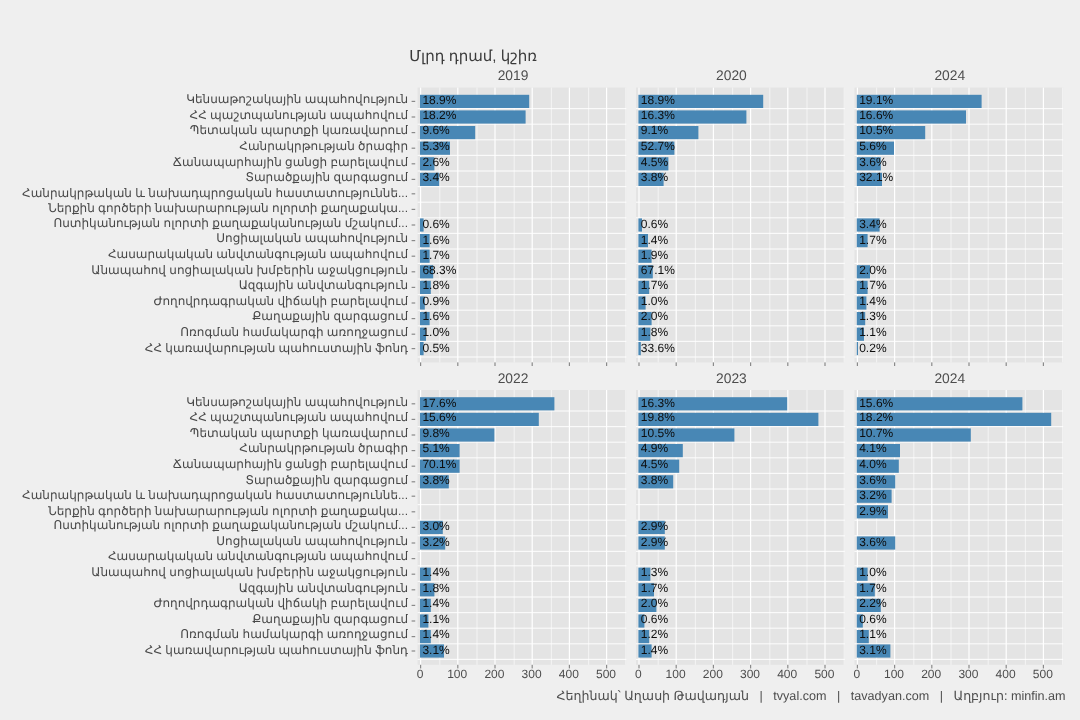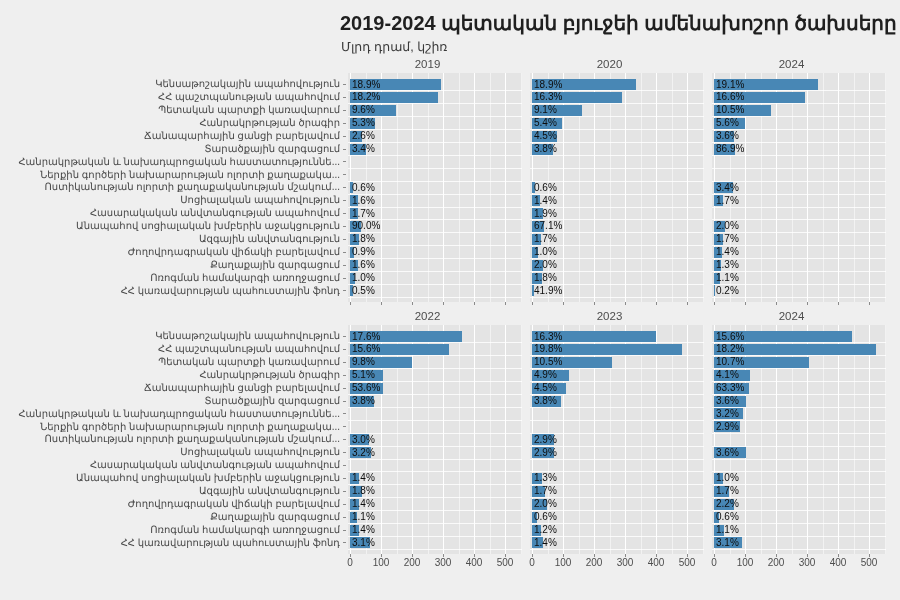--- a/index.html
+++ b/index.html
@@ -22,22 +22,22 @@
   .bar{position:absolute;left:2px;height:11px;background:#4887b5;}
   .pct{position:absolute;left:4px;height:11px;line-height:11.5px;font-size:10px;color:#0d0d0d;white-space:nowrap;}
   .xtick{position:absolute;width:1px;height:3px;background:#8a8a8a;}
   .xlabel{position:absolute;width:30px;text-align:center;font-size:10px;color:#4d4d4d;}
   .caption{position:absolute;right:12px;top:573px;font-size:10.5px;color:#4d4d4d;white-space:pre;}
 </style>
 </head>
 <body>
 
 <div class="fig">
-  <div class="title">2019-2024 պետական բյուջեի ամենախոշոր ծախսերը</div>
   <div class="subtitle">Մլրդ դրամ, կշիռ</div>
+  <div class="caption">Հեղինակ՝ Աղասի Թավադյան   |   tvyal.com   |   tavadyan.com   |   Աղբյուր: minfin.am</div>
 <div class="cat-label" style="left: 0px; top: 78.2px; width: 340px;">Կենսաթոշակային ապահովություն</div>
     <div class="ytick" style="left: 343px; top: 84px;"></div>
     <div class="cat-label" style="left: 0px; top: 91.1px; width: 340px;">ՀՀ պաշտպանության ապահովում</div>
     <div class="ytick" style="left: 343px; top: 96.9px;"></div>
     <div class="cat-label" style="left: 0px; top: 104px; width: 340px;">Պետական պարտքի կառավարում</div>
     <div class="ytick" style="left: 343px; top: 109.8px;"></div>
     <div class="cat-label" style="left: 0px; top: 116.9px; width: 340px;">Հանրակրթության ծրագիր</div>
     <div class="ytick" style="left: 343px; top: 122.7px;"></div>
     <div class="cat-label" style="left: 0px; top: 129.8px; width: 340px;">Ճանապարհային ցանցի բարելավում</div>
     <div class="ytick" style="left: 343px; top: 135.6px;"></div>
@@ -108,21 +108,21 @@
       <div class="pct" style="top: 57.1px;">2.6%</div>
       <div class="bar" style="top: 70.5px; width: 16.4px;"></div>
       <div class="pct" style="top: 70px;">3.4%</div>
       <div class="bar" style="top: 109.2px; width: 2.8px;"></div>
       <div class="pct" style="top: 108.7px;">0.6%</div>
       <div class="bar" style="top: 122.1px; width: 7.8px;"></div>
       <div class="pct" style="top: 121.6px;">1.6%</div>
       <div class="bar" style="top: 135px; width: 8.1px;"></div>
       <div class="pct" style="top: 134.5px;">1.7%</div>
       <div class="bar" style="top: 147.9px; width: 11.2px;"></div>
-      <div class="pct" style="top: 147.4px;">90.0%</div>
+      <div class="pct" style="top: 147.4px;">68.3%</div>
       <div class="bar" style="top: 160.8px; width: 8.7px;"></div>
       <div class="pct" style="top: 160.3px;">1.8%</div>
       <div class="bar" style="top: 173.7px; width: 4.3px;"></div>
       <div class="pct" style="top: 173.2px;">0.9%</div>
       <div class="bar" style="top: 186.6px; width: 7.8px;"></div>
       <div class="pct" style="top: 186.1px;">1.6%</div>
       <div class="bar" style="top: 199.5px; width: 5px;"></div>
       <div class="pct" style="top: 199px;">1.0%</div>
       <div class="bar" style="top: 212.4px; width: 2.5px;"></div>
       <div class="pct" style="top: 211.9px;">0.5%</div>
@@ -164,21 +164,21 @@
       <div class="hgrid" style="top: 198px;"></div>
       <div class="hgrid" style="top: 210.9px;"></div>
       <div class="hgrid" style="top: 223.8px;"></div>
       <div class="bar" style="top: 6px; width: 103.8px;"></div>
       <div class="pct" style="top: 5.5px;">18.9%</div>
       <div class="bar" style="top: 18.9px; width: 89.6px;"></div>
       <div class="pct" style="top: 18.4px;">16.3%</div>
       <div class="bar" style="top: 31.8px; width: 50.2px;"></div>
       <div class="pct" style="top: 31.3px;">9.1%</div>
       <div class="bar" style="top: 44.7px; width: 29.8px;"></div>
-      <div class="pct" style="top: 44.2px;">5.4%</div>
+      <div class="pct" style="top: 44.2px;">52.7%</div>
       <div class="bar" style="top: 57.6px; width: 24.8px;"></div>
       <div class="pct" style="top: 57.1px;">4.5%</div>
       <div class="bar" style="top: 70.5px; width: 20.8px;"></div>
       <div class="pct" style="top: 70px;">3.8%</div>
       <div class="bar" style="top: 109.2px; width: 3.4px;"></div>
       <div class="pct" style="top: 108.7px;">0.6%</div>
       <div class="bar" style="top: 122.1px; width: 7.8px;"></div>
       <div class="pct" style="top: 121.6px;">1.4%</div>
       <div class="bar" style="top: 135px; width: 10.5px;"></div>
       <div class="pct" style="top: 134.5px;">1.9%</div>
@@ -186,21 +186,21 @@
       <div class="pct" style="top: 147.4px;">67.1%</div>
       <div class="bar" style="top: 160.8px; width: 9.3px;"></div>
       <div class="pct" style="top: 160.3px;">1.7%</div>
       <div class="bar" style="top: 173.7px; width: 5.6px;"></div>
       <div class="pct" style="top: 173.2px;">1.0%</div>
       <div class="bar" style="top: 186.6px; width: 11.2px;"></div>
       <div class="pct" style="top: 186.1px;">2.0%</div>
       <div class="bar" style="top: 199.5px; width: 9.9px;"></div>
       <div class="pct" style="top: 199px;">1.8%</div>
       <div class="bar" style="top: 212.4px; width: 1.6px;"></div>
-      <div class="pct" style="top: 211.9px;">41.9%</div>
+      <div class="pct" style="top: 211.9px;">33.6%</div>
     </div>
     <div class="xtick" style="left: 532px; top: 302px;"></div>
     <div class="xtick" style="left: 563px; top: 302px;"></div>
     <div class="xtick" style="left: 594px; top: 302px;"></div>
     <div class="xtick" style="left: 625px; top: 302px;"></div>
     <div class="xtick" style="left: 656px; top: 302px;"></div>
     <div class="xtick" style="left: 687px; top: 302px;"></div>
     <div class="facet-title" style="left: 714px; top: 58px; width: 155px;">2024</div>
     <div class="panel" style="left: 712px; top: 73px; width: 174px; height: 229px;">
       <div class="vgrid minor" style="left: 17.5px;"></div>
@@ -236,21 +236,21 @@
       <div class="pct" style="top: 5.5px;">19.1%</div>
       <div class="bar" style="top: 18.9px; width: 90.5px;"></div>
       <div class="pct" style="top: 18.4px;">16.6%</div>
       <div class="bar" style="top: 31.8px; width: 57.4px;"></div>
       <div class="pct" style="top: 31.3px;">10.5%</div>
       <div class="bar" style="top: 44.7px; width: 30.7px;"></div>
       <div class="pct" style="top: 44.2px;">5.6%</div>
       <div class="bar" style="top: 57.6px; width: 19.5px;"></div>
       <div class="pct" style="top: 57.1px;">3.6%</div>
       <div class="bar" style="top: 70.5px; width: 21.4px;"></div>
-      <div class="pct" style="top: 70px;">86.9%</div>
+      <div class="pct" style="top: 70px;">32.1%</div>
       <div class="bar" style="top: 109.2px; width: 18.6px;"></div>
       <div class="pct" style="top: 108.7px;">3.4%</div>
       <div class="bar" style="top: 122.1px; width: 9.3px;"></div>
       <div class="pct" style="top: 121.6px;">1.7%</div>
       <div class="bar" style="top: 147.9px; width: 10.8px;"></div>
       <div class="pct" style="top: 147.4px;">2.0%</div>
       <div class="bar" style="top: 160.8px; width: 9.3px;"></div>
       <div class="pct" style="top: 160.3px;">1.7%</div>
       <div class="bar" style="top: 173.7px; width: 7.8px;"></div>
       <div class="pct" style="top: 173.2px;">1.4%</div>
@@ -334,21 +334,21 @@
       <div class="hgrid" style="top: 223.8px;"></div>
       <div class="bar" style="top: 6px; width: 111.9px;"></div>
       <div class="pct" style="top: 5.5px;">17.6%</div>
       <div class="bar" style="top: 18.9px; width: 99.2px;"></div>
       <div class="pct" style="top: 18.4px;">15.6%</div>
       <div class="bar" style="top: 31.8px; width: 62.3px;"></div>
       <div class="pct" style="top: 31.3px; text-align: center;">9.8%</div>
       <div class="bar" style="top: 44.7px; width: 32.5px;"></div>
       <div class="pct" style="top: 44.2px;">5.1%</div>
       <div class="bar" style="top: 57.6px; width: 33.2px;"></div>
-      <div class="pct" style="top: 57.1px;">53.6%</div>
+      <div class="pct" style="top: 57.1px;">70.1%</div>
       <div class="bar" style="top: 70.5px; width: 24.2px;"></div>
       <div class="pct" style="top: 70px;">3.8%</div>
       <div class="bar" style="top: 109.2px; width: 19.2px;"></div>
       <div class="pct" style="top: 108.7px;">3.0%</div>
       <div class="bar" style="top: 122.1px; width: 20.5px;"></div>
       <div class="pct" style="top: 121.6px;">3.2%</div>
       <div class="bar" style="top: 147.9px; width: 9px;"></div>
       <div class="pct" style="top: 147.4px;">1.4%</div>
       <div class="bar" style="top: 160.8px; width: 11.5px;"></div>
       <div class="pct" style="top: 160.3px;">1.8%</div>
@@ -478,21 +478,21 @@
       <div class="hgrid" style="top: 223.8px;"></div>
       <div class="bar" style="top: 6px; width: 138.3px;"></div>
       <div class="pct" style="top: 5.5px;">15.6%</div>
       <div class="bar" style="top: 18.9px; width: 161.5px;"></div>
       <div class="pct" style="top: 18.4px;">18.2%</div>
       <div class="bar" style="top: 31.8px; width: 94.9px;"></div>
       <div class="pct" style="top: 31.3px;">10.7%</div>
       <div class="bar" style="top: 44.7px; width: 36.3px;"></div>
       <div class="pct" style="top: 44.2px;">4.1%</div>
       <div class="bar" style="top: 57.6px; width: 35.3px;"></div>
-      <div class="pct" style="top: 57.1px;">63.3%</div>
+      <div class="pct" style="top: 57.1px;">4.0%</div>
       <div class="bar" style="top: 70.5px; width: 31.9px;"></div>
       <div class="pct" style="top: 70px;">3.6%</div>
       <div class="bar" style="top: 83.4px; width: 28.5px;"></div>
       <div class="pct" style="top: 82.9px;">3.2%</div>
       <div class="bar" style="top: 96.3px; width: 25.7px;"></div>
       <div class="pct" style="top: 95.8px;">2.9%</div>
       <div class="bar" style="top: 122.1px; width: 31.9px;"></div>
       <div class="pct" style="top: 121.6px;">3.6%</div>
       <div class="bar" style="top: 147.9px; width: 9px;"></div>
       <div class="pct" style="top: 147.4px;">1.0%</div>

